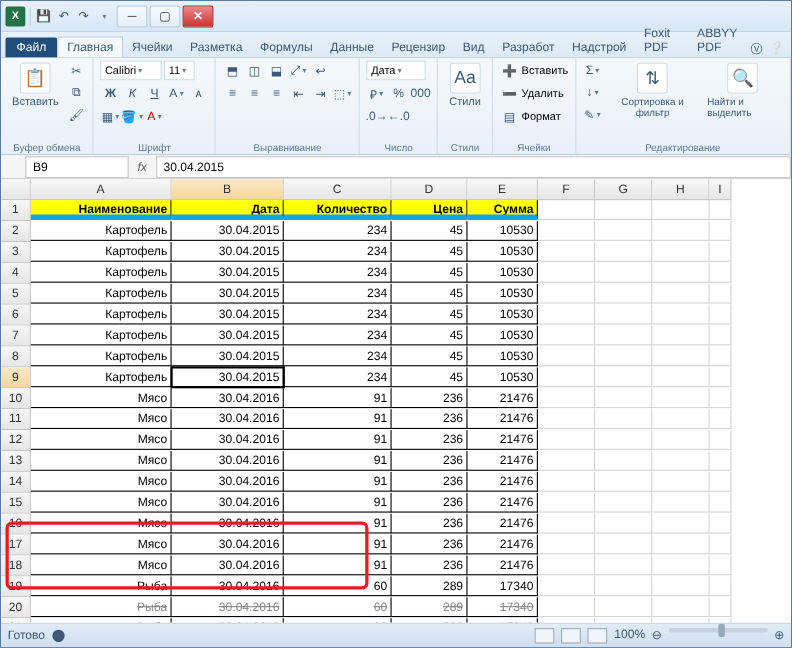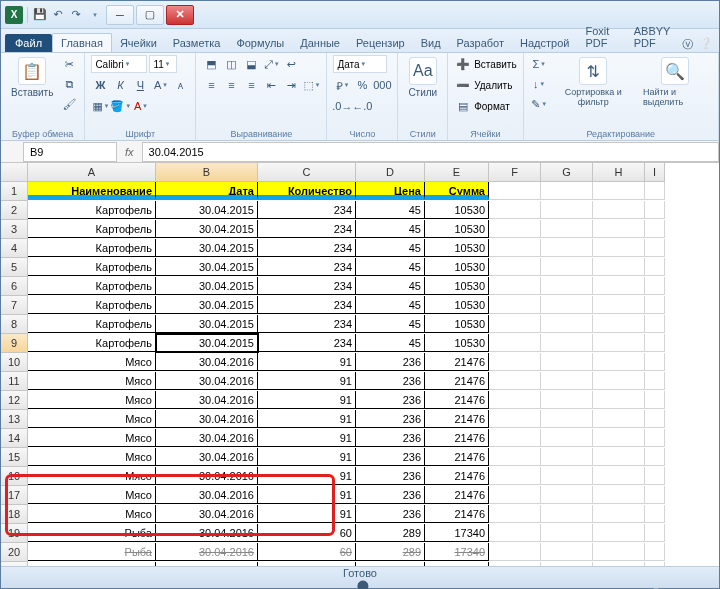--- a/index.html
+++ b/index.html
@@ -48,21 +48,21 @@
 .cell { border-right:1px solid #d4d4d4; border-bottom:1px solid #d4d4d4; height:18px; line-height:18px; padding:0 3px; overflow:hidden; white-space:nowrap; }
 .hdr { background:#ffff00; font-weight:bold; text-align:right; border-right:1px solid #000; border-bottom:5px solid #0ea5e9; }
 .dcell { border-right:1px solid #000; border-bottom:1px solid #000; }
 .tr { text-align:right; }
 .tl { text-align:right; }
 .selcol { background:linear-gradient(#fbe8c8,#f6d79a); }
 .selcell { outline:2px solid #000; outline-offset:-1px; }
 .struck { text-decoration:line-through; color:#888; }
 .redbox { position:absolute; left:4px; bottom:30px; width:330px; height:62px; border:3px solid #e02020; border-radius:6px; pointer-events:none; }
 
-.status { height:22px; background:linear-gradient(#e1ecf7,#cfdff0); border-top:1px solid #b8cde0; display:flex; align-items:center; font-size:11px; color:#3b5a7a; padding:0 6px;flex-direction:column; }
+.status { height:22px; background:linear-gradient(#e1ecf7,#cfdff0); border-top:1px solid #b8cde0; display:flex; align-items:center; font-size:11px; color:#3b5a7a; padding:0 6px; }
 .status .right { margin-left:auto; display:flex; align-items:flex-start; gap:6px; }
 .viewbtn { width:18px; height:14px; border:1px solid #9ab; background:#f0f5fa; }
 .zoom-slider { width:90px; height:4px; background:#c5d2df; position:relative; border-radius:2px; }
 .zoom-slider::after { content:""; position:absolute; left:50%; top:-4px; width:6px; height:12px; background:#9ab; border-radius:2px; }
 </style>
 </head>
 <body>
 
 <div class="win">
   <div class="titlebar">

